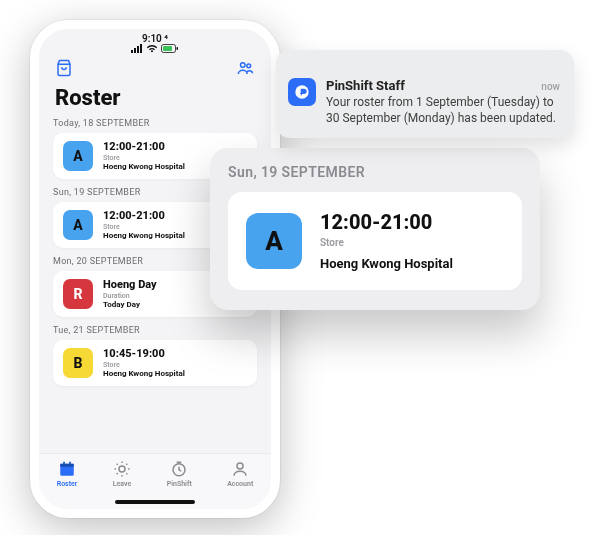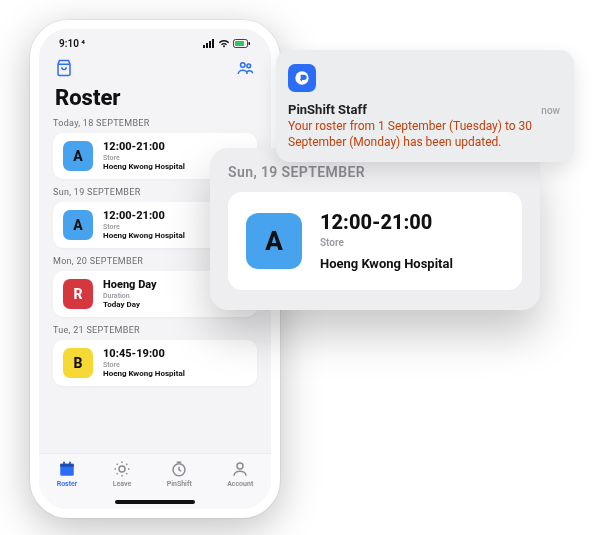--- a/index.html
+++ b/index.html
@@ -27,20 +27,21 @@
   }
   .statusbar {
     height: 24px;
     display: flex;
     align-items: center;
     justify-content: space-between;
     padding: 4px 20px 0 20px;
     font-size: 10px;
     font-weight: 600;
     color: #111;
+    flex-direction: column;
   }
   .status-right { display: flex; gap: 3px; align-items: center; }
   .appbar {
     display: flex;
     justify-content: space-between;
     align-items: center;
     padding: 6px 16px 2px 16px;
   }
   .page-title {
     font-size: 22px;
@@ -158,39 +159,38 @@
   .float-loc  { font-size: 13px; font-weight: 700; color: #111; margin-top: 6px; }
 
   
   .notif {
     position: absolute;
     left: 276px;
     top: 50px;
     width: 298px;
     background: #ecedee;
     border-radius: 14px;
-    padding: 14px 14px 12px 12px;
+    padding: 28px 14px 12px 12px;
     display: flex;
     gap: 10px;
     box-shadow: 0 8px 20px rgba(0,0,0,0.12);
     align-items: flex-start;
-    flex-direction: column;
   }
   .notif-icon {
     width: 28px; height: 28px;
     border-radius: 7px;
     background: #2b6df6;
     display: flex; align-items: center; justify-content: center;
     flex-shrink: 0;
   }
   .notif-body { flex: 1; }
   .notif-head { display: flex; justify-content: space-between; align-items: baseline; }
   .notif-title { font-size: 13px; font-weight: 700; color: #222; }
   .notif-when  { font-size: 10px; font-weight: 500; color: #a0a0a6; }
-  .notif-msg   { font-size: 12px; color: #c2410c; line-height: 1.3; margin-top: 2px; }
+  .notif-msg   { font-size: 12px; color: #404040; line-height: 1.3; margin-top: 2px; }
 </style>
 </head>
 <body>
 
 <div class="phone">
 
   <div class="statusbar">
     <span>9:10 ⁴</span>
     <span class="status-right">
       <svg width="12" height="9" viewBox="0 0 12 9">

